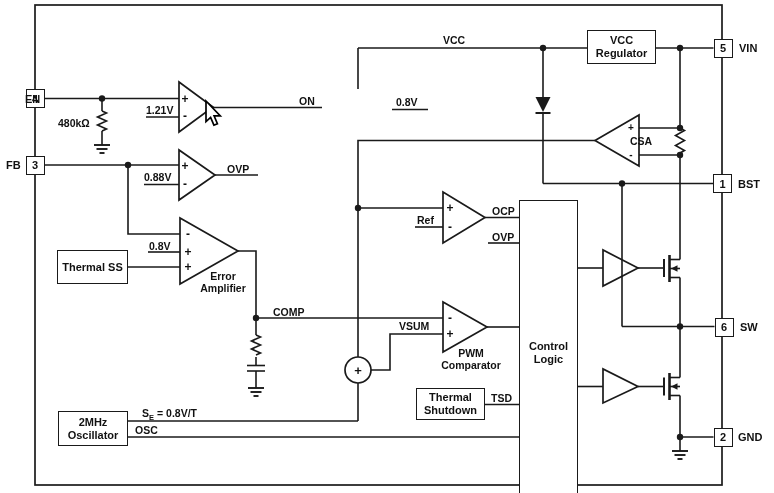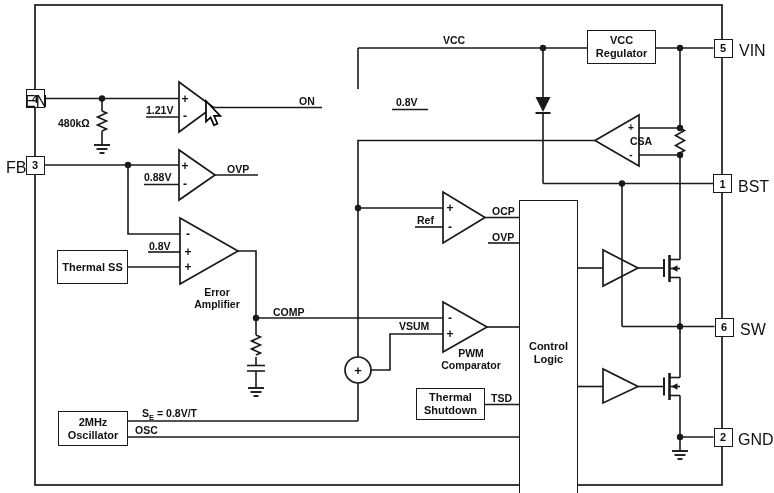--- a/index.html
+++ b/index.html
@@ -5,21 +5,21 @@
   html,body{margin:0;padding:0;background:#fff;}
   .stage{position:relative;width:774px;height:493px;background:#fff;overflow:hidden;
          font-family:"Liberation Sans",sans-serif;color:#111;}
   svg.wires{position:absolute;left:0;top:0;}
   .block{position:absolute;box-sizing:border-box;border:1.7px solid #1a1a1a;background:#fff;
          display:flex;flex-direction:column;align-items:center;justify-content:center;
          font-weight:bold;font-size:11px;line-height:13px;text-align:center;}
   .pin{position:absolute;box-sizing:border-box;width:19px;height:19px;border:1.8px solid #1a1a1a;
        background:#fff;display:flex;align-items:center;justify-content:center;
        font-weight:bold;font-size:11px;}
-  .pinlabel{position:absolute;font-weight:normal;font-size:16px;white-space:nowrap;}
+  .pinlabel{position:absolute;font-weight:bold;font-size:11px;white-space:nowrap;}
   .lbl{position:absolute;font-weight:bold;font-size:10.5px;white-space:nowrap;}
   .lbl2{position:absolute;font-weight:bold;font-size:10.5px;line-height:12px;text-align:center;}
   .sign{position:absolute;font-weight:bold;font-size:12px;line-height:12px;
         transform:translate(-50%,-50%);}
   sub{font-size:7.5px;}
   .se-rest{margin-left:3px;}
 </style>
 </head>
 <body>
 
@@ -223,21 +223,21 @@
   <div class="lbl" style="left:149px;top:239.5px;">0.8V</div>
   <div class="lbl" style="left:417px;top:213.5px;">Ref</div>
   <div class="lbl" style="left:492px;top:205px;">OCP</div>
   <div class="lbl" style="left:492px;top:230.5px;">OVP</div>
   <div class="lbl" style="left:273px;top:305.5px;">COMP</div>
   <div class="lbl" style="left:399px;top:319.5px;">VSUM</div>
   <div class="lbl" style="left:491px;top:392px;">TSD</div>
   <div class="lbl" style="left:135px;top:424px;">OSC</div>
   <div class="lbl" style="left:58px;top:116.5px;">480kΩ</div>
   <div class="lbl" style="left:142px;top:406.5px;"><span>S</span><sub>E</sub><span class="se-rest">= 0.8V/T</span></div>
-  <div class="lbl2" style="left:167px;top:270px;width:100px;margin-top:16px;">
+  <div class="lbl2" style="left:173px;top:270px;width:100px;">
     <div>Error</div>
     <div>Amplifier</div>
   </div>
   <div class="lbl2" style="left:421px;top:347px;width:100px;">
     <div>PWM</div>
     <div>Comparator</div>
   </div>
   <div class="sign" style="left:617px;top:140.5px;font-size:10.5px;margin-left:24px;">CSA</div>
 
   <div class="sign" style="left:185px;top:98.5px;">+</div>

